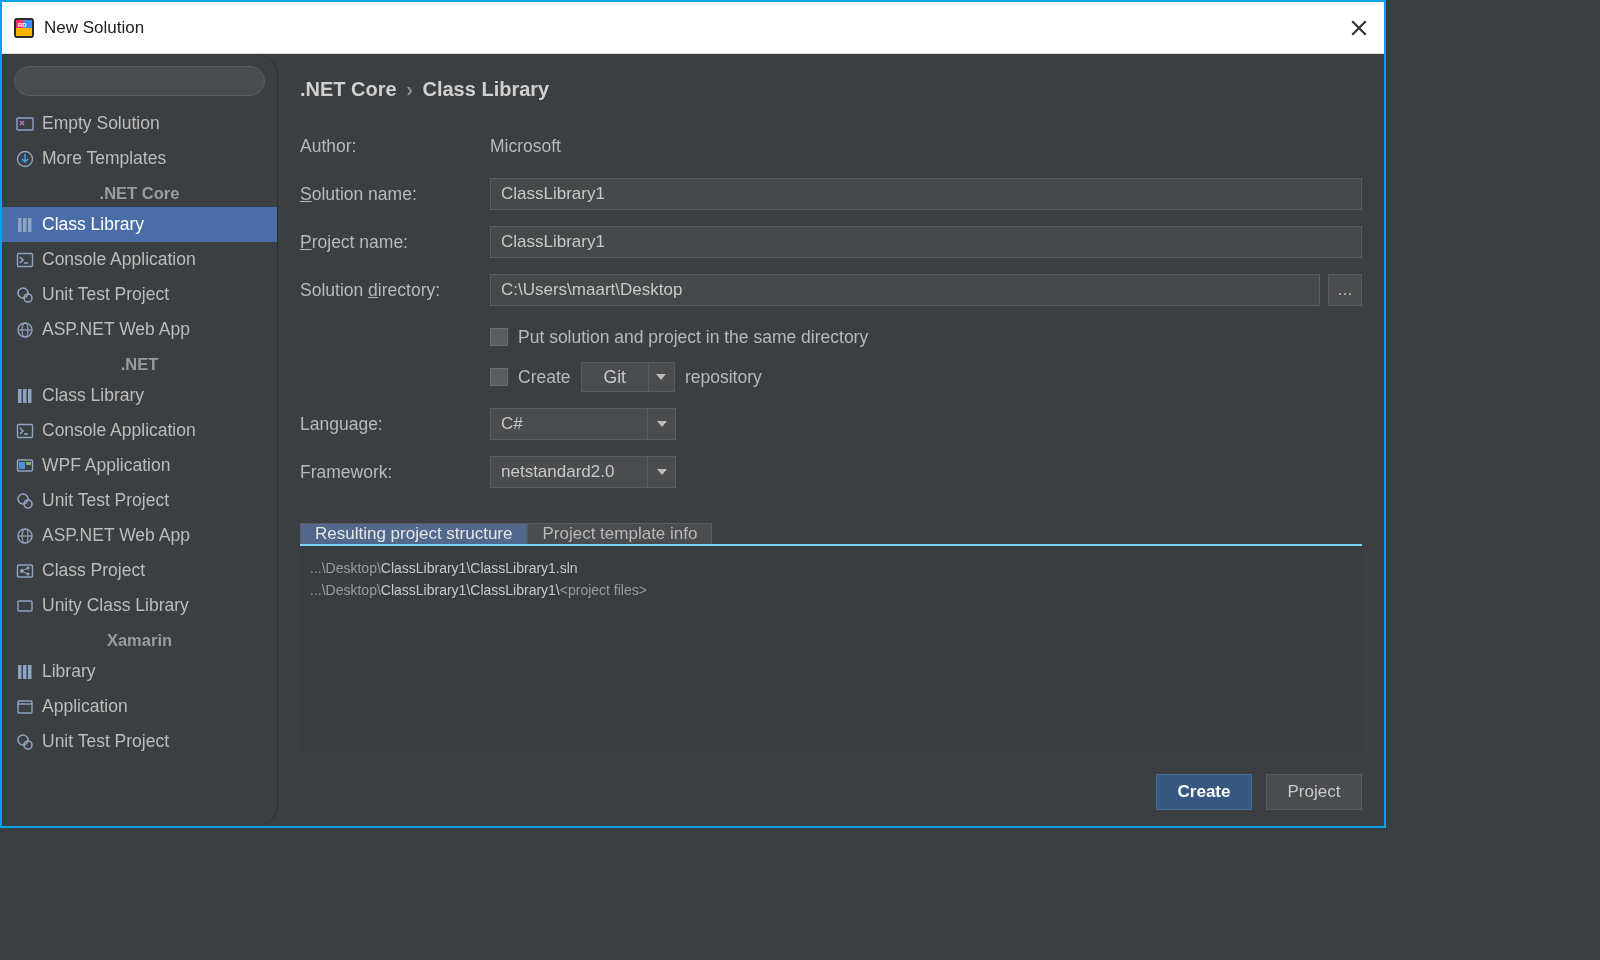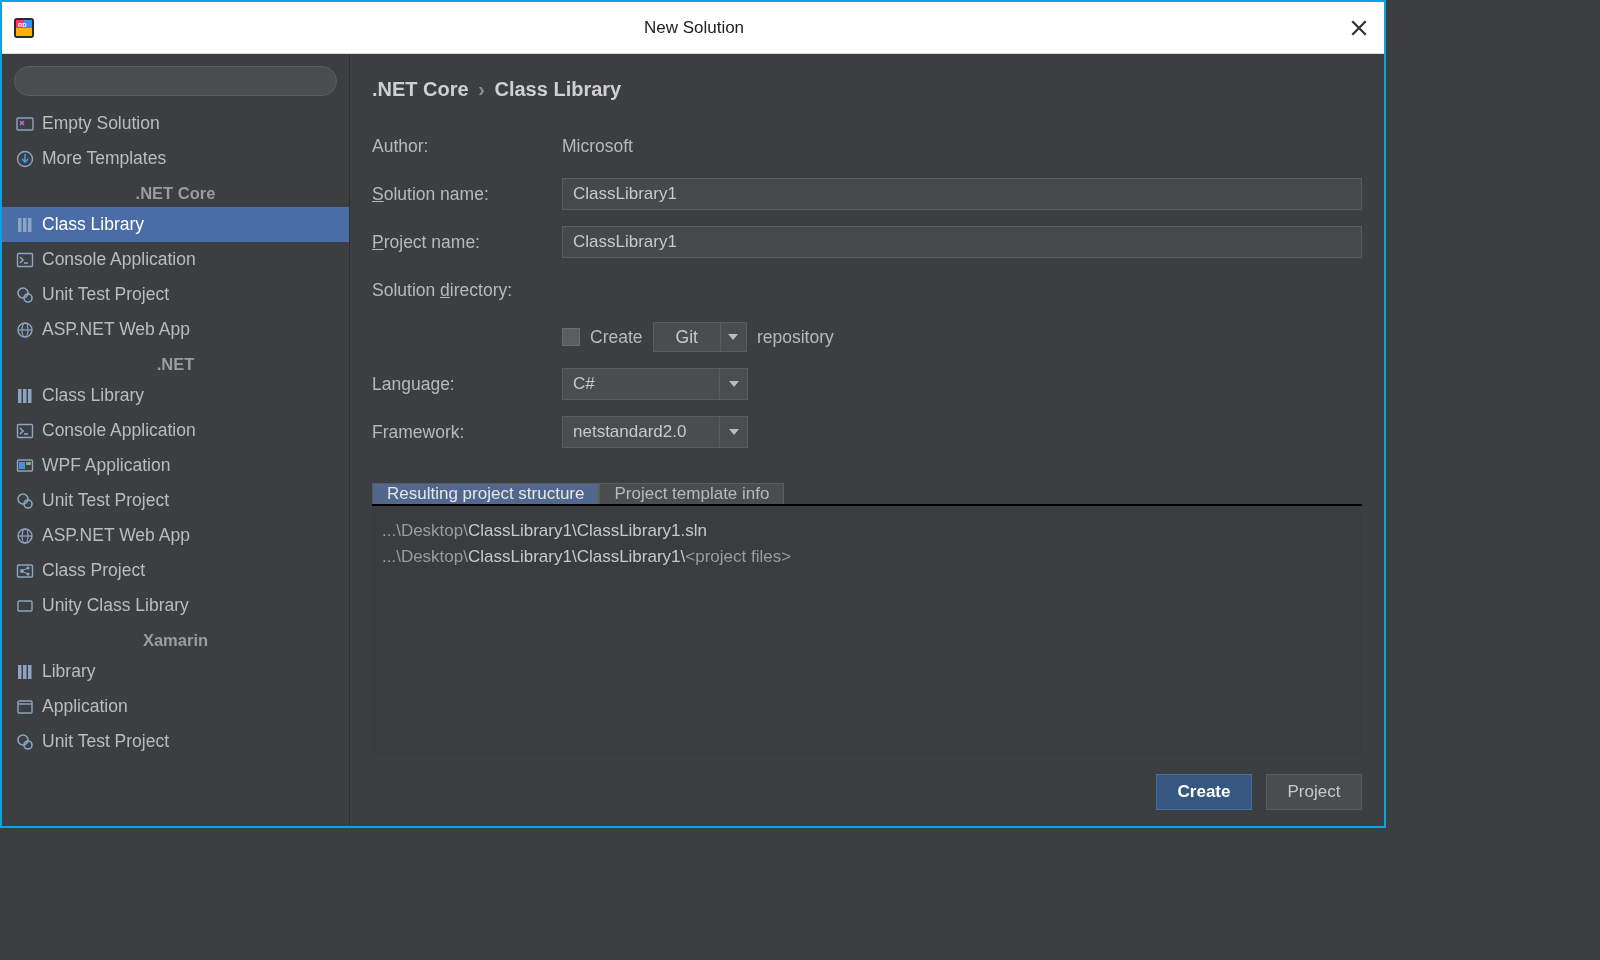--- a/index.html
+++ b/index.html
@@ -1,27 +1,27 @@
 <!DOCTYPE html>
 <html><head>
 <meta charset="utf-8">
 <style>
 * { box-sizing: border-box; margin: 0; padding: 0; }
 body { font-family: "Segoe UI", Arial, sans-serif; background: #3c3f41; width: 1600px; height: 960px; overflow: hidden; }
 
 .window { width: 1386px; height: 828px; border: 2px solid #0aa3e6; background: #fff; display: flex; flex-direction: column; }
 
-.titlebar { height: 52px; background: #fff; display: flex; align-items: center; padding: 16px 10px; border-bottom: 1px solid #ddd; text-align: center; }
+.titlebar { height: 52px; background: #fff; display: flex; align-items: center; padding: 16px 10px; border-bottom: 1px solid #ddd; }
 .titlebar .logo { width: 24px; height: 24px; margin-right: 8px; }
 .titlebar .title { font-size: 17px; color: #222; flex: 1; }
 .titlebar .close { font-size: 22px; color: #333; cursor: pointer; padding: 0 6px; }
 
 .body { flex: 1; display: flex; background: #3c3f41; }
 
-.sidebar { width: 348px; background: #3c3f41; border-right: 1px solid #2d2f30; display: flex; flex-direction: column; padding-top: 6px; }
+.sidebar { width: 276px; background: #3c3f41; border-right: 1px solid #2d2f30; display: flex; flex-direction: column; padding-top: 6px; border-radius: 21px; }
 .search-wrap { padding: 6px 12px 10px 12px; }
 .search { width: 100%; height: 30px; border-radius: 16px; background: #4a4c4e; border: 1px solid #5a5c5e; padding: 0 10px 0 32px; color: #bbb; font-size: 15px; position: relative; }
 .search-wrap { position: relative; }
 .search-icon { position: absolute; left: 22px; top: 11px; color: #888; }
 
 .side-item { height: 35px; display: flex; align-items: center; padding: 0 14px; color: #bcbcbc; font-size: 17.5px; cursor: pointer; gap: 8px; }
 .side-item.selected { background: #4a6da7; color: #fff; }
 .side-item .ic { width: 18px; height: 18px; display: inline-flex; align-items: center; justify-content: center; flex-shrink: 0; }
 .side-header { color: #9a9c9e; font-size: 16.5px; font-weight: bold; text-align: center; padding: 8px 0 4px 0; }
 
@@ -43,21 +43,21 @@
 .inline-dd .ddv { padding: 0 22px; color: #c8c9ca; }
 .inline-dd .dda { width: 26px; height: 100%; border-left: 1px solid #5a5d5f; display: flex; align-items: center; justify-content: center; }
 
 .dd { height: 32px; background: #4a4c4e; border: 1px solid #5a5d5f; display: inline-flex; align-items: center; min-width: 186px; }
 .dd .ddv { padding: 0 10px; color: #c8c9ca; flex: 1; font-size: 17px; }
 .dd .dda { width: 28px; height: 100%; border-left: 1px solid #5a5d5f; display: flex; align-items: center; justify-content: center; }
 
 .tabs { display: flex; margin-top: 24px; }
 .tab { padding: 0 14px; font-size: 17px; color: #b8b9ba; background: #4a4c4e; border: 1px solid #5a5d5f; border-bottom: none; cursor: pointer; }
 .tab.active { background: #51678c; color: #e6e6e6; }
-.tab-panel { flex: 1; border-top: 2px solid #000000; background: #3a3d3f; padding: 12px 10px; font-size: 17px; color: #9a9c9e; line-height: 1.55; }
+.tab-panel { flex: 1; border-top: 2px solid #7dd3fc; background: #3a3d3f; padding: 12px 10px; font-size: 14px; color: #9a9c9e; line-height: 1.55; }
 .tab-panel .hl { color: #c8c9ca; }
 
 .footer { display: flex; justify-content: flex-end; gap: 14px; padding-top: 20px; }
 .btn { height: 36px; min-width: 96px; border: 1px solid #5a5d5f; background: #4a4c4e; color: #c8c9ca; font-size: 17px; display: flex; align-items: center; justify-content: center; cursor: pointer; padding: 0 18px; }
 .btn.primary { background: #365880; border-color: #486f9e; color: #fff; font-weight: bold; }
 
 svg { display: block; }
 .tri { width: 0; height: 0; border-left: 5px solid transparent; border-right: 5px solid transparent; border-top: 6px solid #bcbcbc; }
 </style>
 </head>
@@ -275,22 +275,32 @@
         <input class="text-input" value="ClassLibrary1" style="">
       </div>
 
       <div class="form-row">
         <div class="form-label"><span class="u">P</span>roject name:</div>
         <input class="text-input" value="ClassLibrary1" style="">
       </div>
 
       <div class="form-row">
         <div class="form-label">Solution <span class="u">d</span>irectory:</div>
-      </div>
-
+        <div class="dir-row">
+          <input class="text-input" value="C:\Users\maart\Desktop" style="">
+          <div class="browse-btn">
+            <span>…</span>
+          </div>
+        </div>
+      </div>
+
+      <div class="chk-row">
+        <div class="chk"></div>
+        <span>Put solution and project in the same directory</span>
+      </div>
 
       <div class="chk-row">
         <div class="chk"></div>
         <span>Create</span>
         <div class="inline-dd">
           <span class="ddv">Git</span>
           <span class="dda">
               <span class="tri"></span>
             </span>
         </div>

